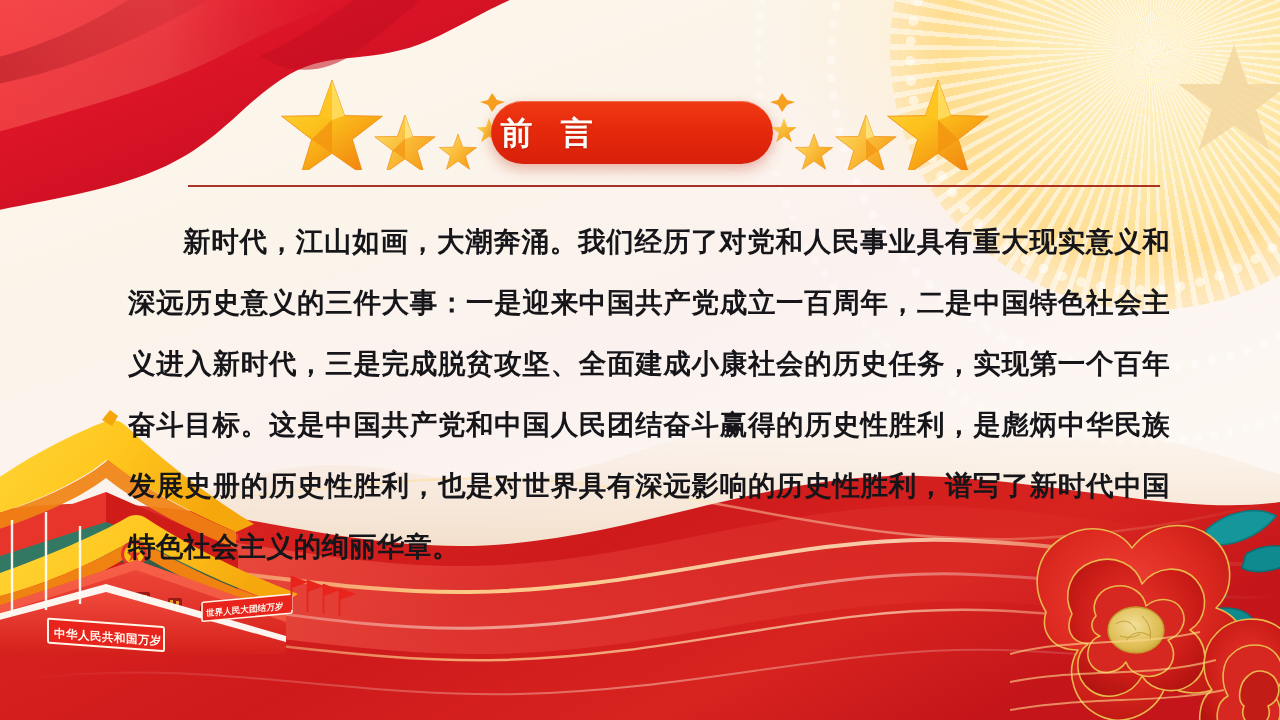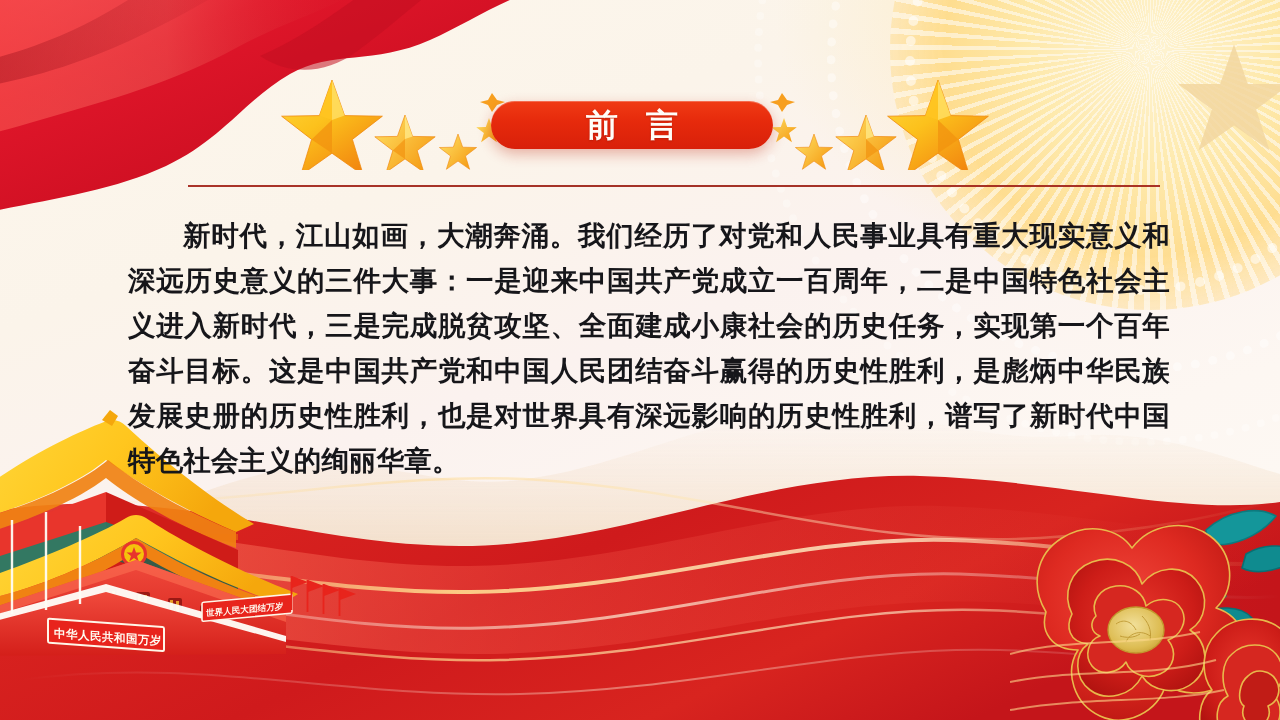--- a/index.html
+++ b/index.html
@@ -49,43 +49,44 @@
 
   
   .peony{right:-20px;bottom:-14px;width:290px;height:230px;}
 
   
   .starsrow{position:absolute;top:60px;left:0;width:1280px;height:110px;}
   .starsrow svg{position:absolute;}
 
   
   .title-pill{
-    position:absolute;left:491px;top:101px;width:282px;height:48px;
+    position:absolute;left:491px;top:101px;width:282px;height:63px;
     border-radius:34px;
     background:linear-gradient(180deg,#f03b14 0%,#e62a0c 42%,#d8200a 100%);
     box-shadow:0 5px 14px rgba(190,30,10,.32), inset 0 1px 0 rgba(255,255,255,.25);
-    display:flex;align-items:center;justify-content:center;
+    display:flex;align-items:center;
   }
   .title-pill .t{
     color:#fffdf8;font-size:32px;font-weight:bold;letter-spacing:.30em;
     text-indent:.30em;line-height:1;
     text-shadow:0 1px 2px rgba(120,15,5,.35);
   }
 
   
   .divider{position:absolute;left:188px;top:185px;width:972px;height:2px;
     background:linear-gradient(90deg,#a32318 0%,#9c2116 50%,#a32318 100%);opacity:.92;}
 
   
   .body-text{
     position:absolute;left:128px;top:213px;width:1042px;
-    color:#16161a;font-size:27.5px;font-weight:bold;line-height:45px;
+    color:#16161a;font-size:27.5px;font-weight:bold;line-height:61px;
     text-align:justify;text-justify:inter-ideograph;
     text-indent:2em;letter-spacing:.005em;
     white-space:pre-wrap;
+    font-family:Liberation Mono, monospace;
   }
 </style>
 </head>
 <body>
 
 <div id="slide">
 
   <div class="layer sunburst"></div>
   <div class="layer ring r1"></div>
   <div class="layer ring r2"></div>

